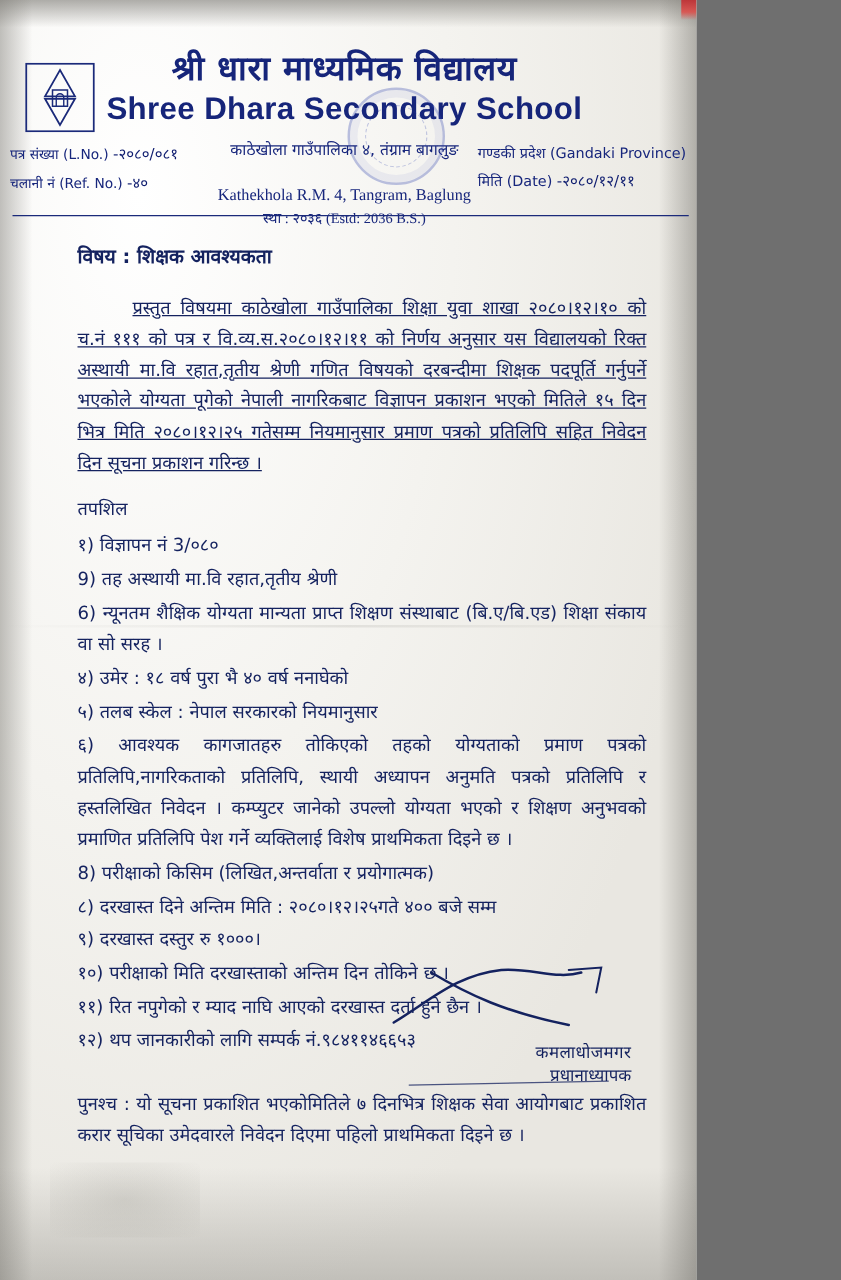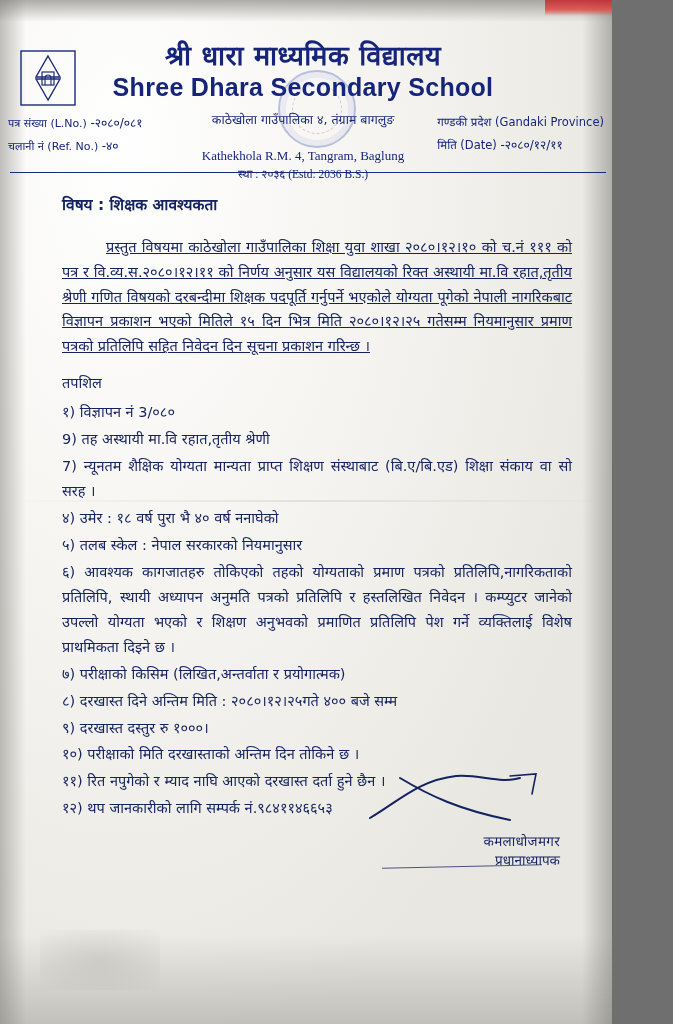--- a/index.html
+++ b/index.html
@@ -5,21 +5,21 @@
   html, body {
     margin: 0;
     padding: 0;
     background: #6f6f6f;
   }
   body {
     font-family: "DejaVu Sans", sans-serif;
   }
   .page {
     position: relative;
-    width: 612px;
+    width: 557px;
     height: 1024px;
     overflow: hidden;
     background: #efeeea;
     background-image:
       radial-gradient(ellipse at 20% 15%, #ffffff 0%, #f4f3ef 40%, #e9e7e1 75%),
       linear-gradient(100deg, rgba(0,0,0,0.05) 0%, rgba(255,255,255,0.1) 45%, rgba(0,0,0,0.07) 100%);
   }
   
   .paper-shade-left {
     position: absolute;
@@ -293,32 +293,33 @@
       <span>शिक्षक आवश्यकता</span>
     </div>
 
     <div class="para">प्रस्तुत विषयमा काठेखोला गाउँपालिका शिक्षा युवा शाखा २०८०।१२।१० को च.नं १११ को पत्र र वि.व्य.स.२०८०।१२।११ को निर्णय अनुसार यस विद्यालयको रिक्त अस्थायी मा.वि रहात,तृतीय श्रेणी गणित विषयको दरबन्दीमा शिक्षक पदपूर्ति गर्नुपर्ने भएकोले योग्यता पूगेको नेपाली नागरिकबाट विज्ञापन प्रकाशन भएको मितिले १५ दिन भित्र मिति २०८०।१२।२५ गतेसम्म नियमानुसार प्रमाण पत्रको प्रतिलिपि सहित निवेदन दिन सूचना प्रकाशन गरिन्छ ।</div>
 
     <div class="section-label">तपशिल</div>
 
     <ul class="list">
       <li>१) विज्ञापन नं 3/०८०</li>
       <li>9) तह अस्थायी मा.वि रहात,तृतीय श्रेणी</li>
-      <li>7) न्यूनतम शैक्षिक योग्यता मान्यता प्राप्त शिक्षण संस्थाबाट (बि.ए/बि.एड) शिक्षा संकाय वा सो सरह ।</li>
+      <li>6) न्यूनतम शैक्षिक योग्यता मान्यता प्राप्त शिक्षण संस्थाबाट (बि.ए/बि.एड) शिक्षा संकाय वा सो सरह ।</li>
       <li>४) उमेर : १८ वर्ष पुरा भै ४० वर्ष ननाघेको</li>
       <li>५) तलब स्केल : नेपाल सरकारको नियमानुसार</li>
       <li>६) आवश्यक कागजातहरु तोकिएको तहको योग्यताको प्रमाण पत्रको प्रतिलिपि,नागरिकताको प्रतिलिपि, स्थायी अध्यापन अनुमति पत्रको प्रतिलिपि र हस्तलिखित निवेदन । कम्प्युटर जानेको उपल्लो योग्यता भएको र शिक्षण अनुभवको प्रमाणित प्रतिलिपि पेश गर्ने व्यक्तिलाई विशेष प्राथमिकता दिइने छ ।</li>
-      <li>७) परीक्षाको किसिम (लिखित,अन्तर्वाता र प्रयोगात्मक)</li>
+      <li>8) परीक्षाको किसिम (लिखित,अन्तर्वाता र प्रयोगात्मक)</li>
       <li>८) दरखास्त दिने अन्तिम मिति : २०८०।१२।२५गते ४०० बजे सम्म</li>
       <li>९) दरखास्त दस्तुर रु १०००।</li>
       <li>१०) परीक्षाको मिति दरखास्ताको अन्तिम दिन तोकिने छ ।</li>
       <li>११) रित नपुगेको र म्याद नाघि आएको दरखास्त दर्ता हुने छैन ।</li>
       <li>१२) थप जानकारीको लागि सम्पर्क नं.९८४११४६६५३</li>
     </ul>
 
+    <div class="postscript">पुनश्च : यो सूचना प्रकाशित भएकोमितिले ७ दिनभित्र शिक्षक सेवा आयोगबाट प्रकाशित करार सूचिका उमेदवारले निवेदन दिएमा पहिलो प्राथमिकता दिइने छ ।</div>
   </div>
 
   <div class="sig-block">
     <div class="sig-scribble">
       <svg width="190" height="60" viewBox="0 0 190 60">
         <path d="M10 48 C 40 30, 60 10, 96 6 C 120 4, 140 14, 160 8" fill="none" stroke="#14225f" stroke-width="2" stroke-linecap="round"></path>
         <path d="M40 8 C 70 26, 100 40, 150 50" fill="none" stroke="#14225f" stroke-width="2" stroke-linecap="round"></path>
         <path d="M150 6 L 176 4 L 172 24" fill="none" stroke="#14225f" stroke-width="1.6" stroke-linecap="round"></path>
       </svg>
     </div>

